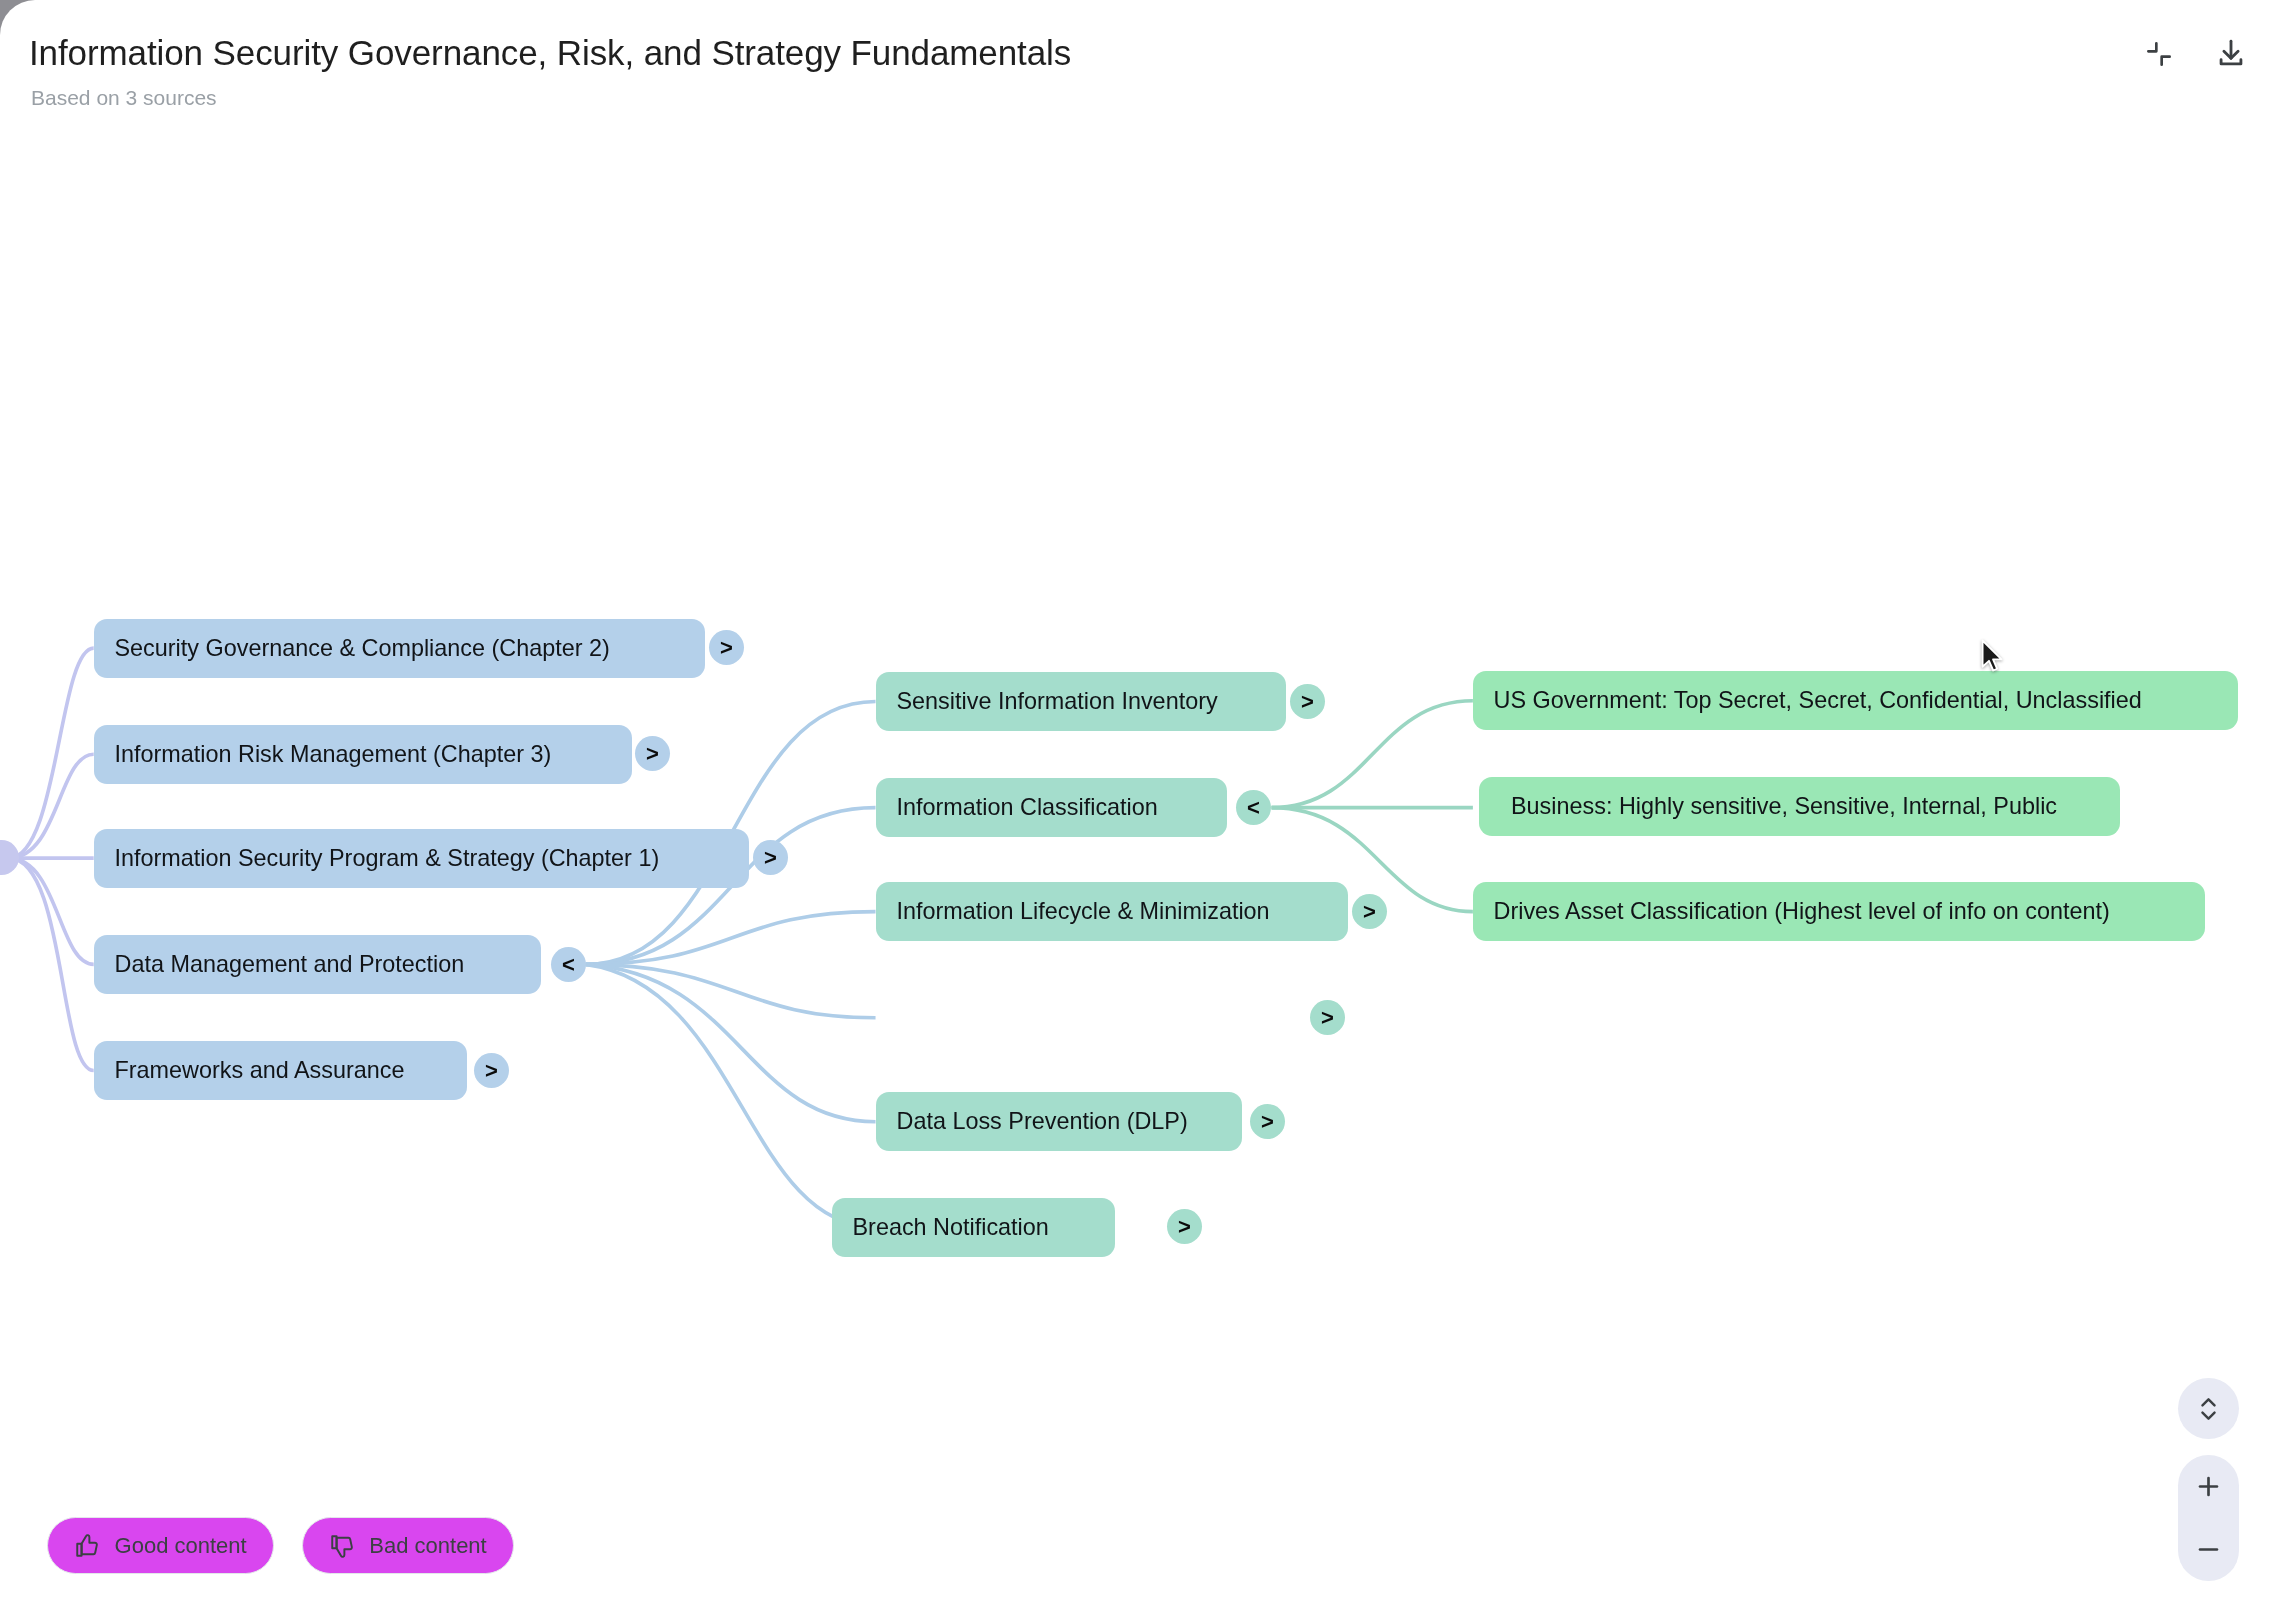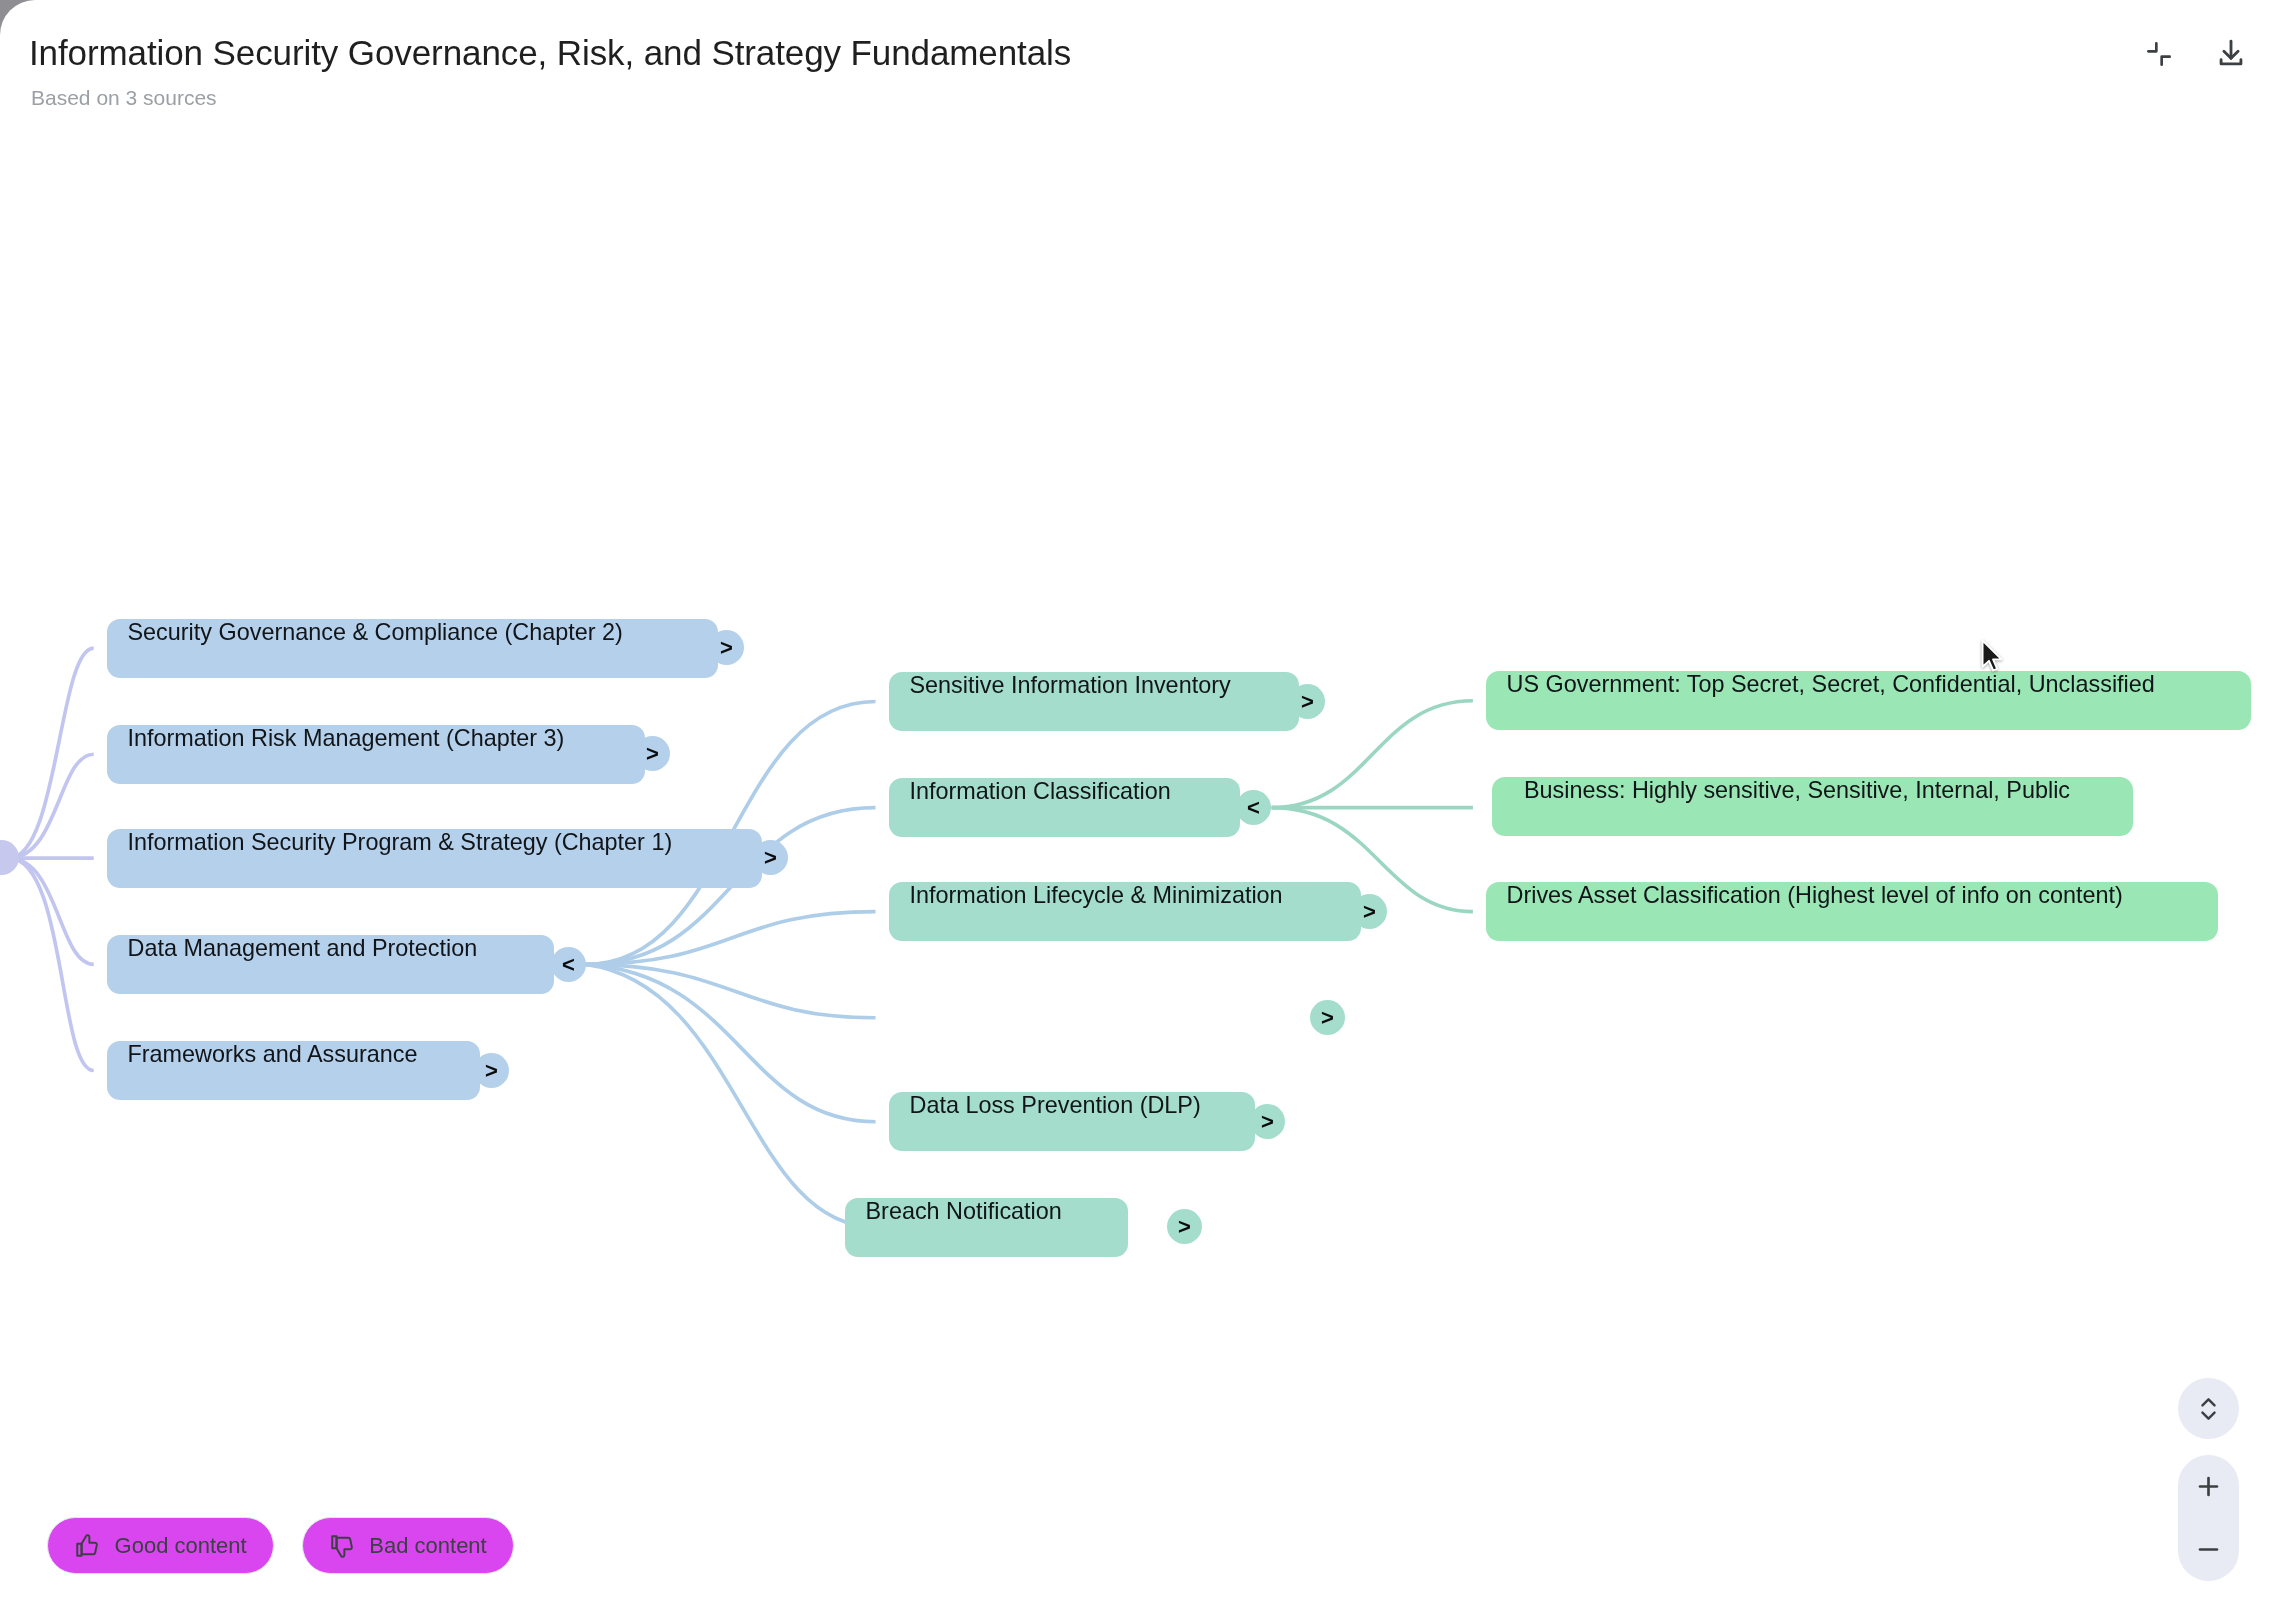--- a/index.html
+++ b/index.html
@@ -70,29 +70,29 @@
   .edges {
     position: absolute;
     left: 0; top: 0;
     width: 2284px; height: 1619px;
     pointer-events: none;
   }
 
   .node {
     position: absolute;
     display: flex;
+    align-items: center;
     border-radius: 13px;
     box-sizing: border-box;
     padding: 0 20.5px;
     font-size: 23.4px;
     color: #111418;
     white-space: nowrap;
     cursor: pointer;
     user-select: none;
-    margin-left: 13px;
   }
   .node.blue  { background: #b4d0ea; }
   .node.teal  { background: #a4ddcc; }
   .node.green { background: #9ae7b5; }
 
   .toggle {
     position: absolute;
     width: 35px; height: 35px;
     border-radius: 50%;
     display: flex;

